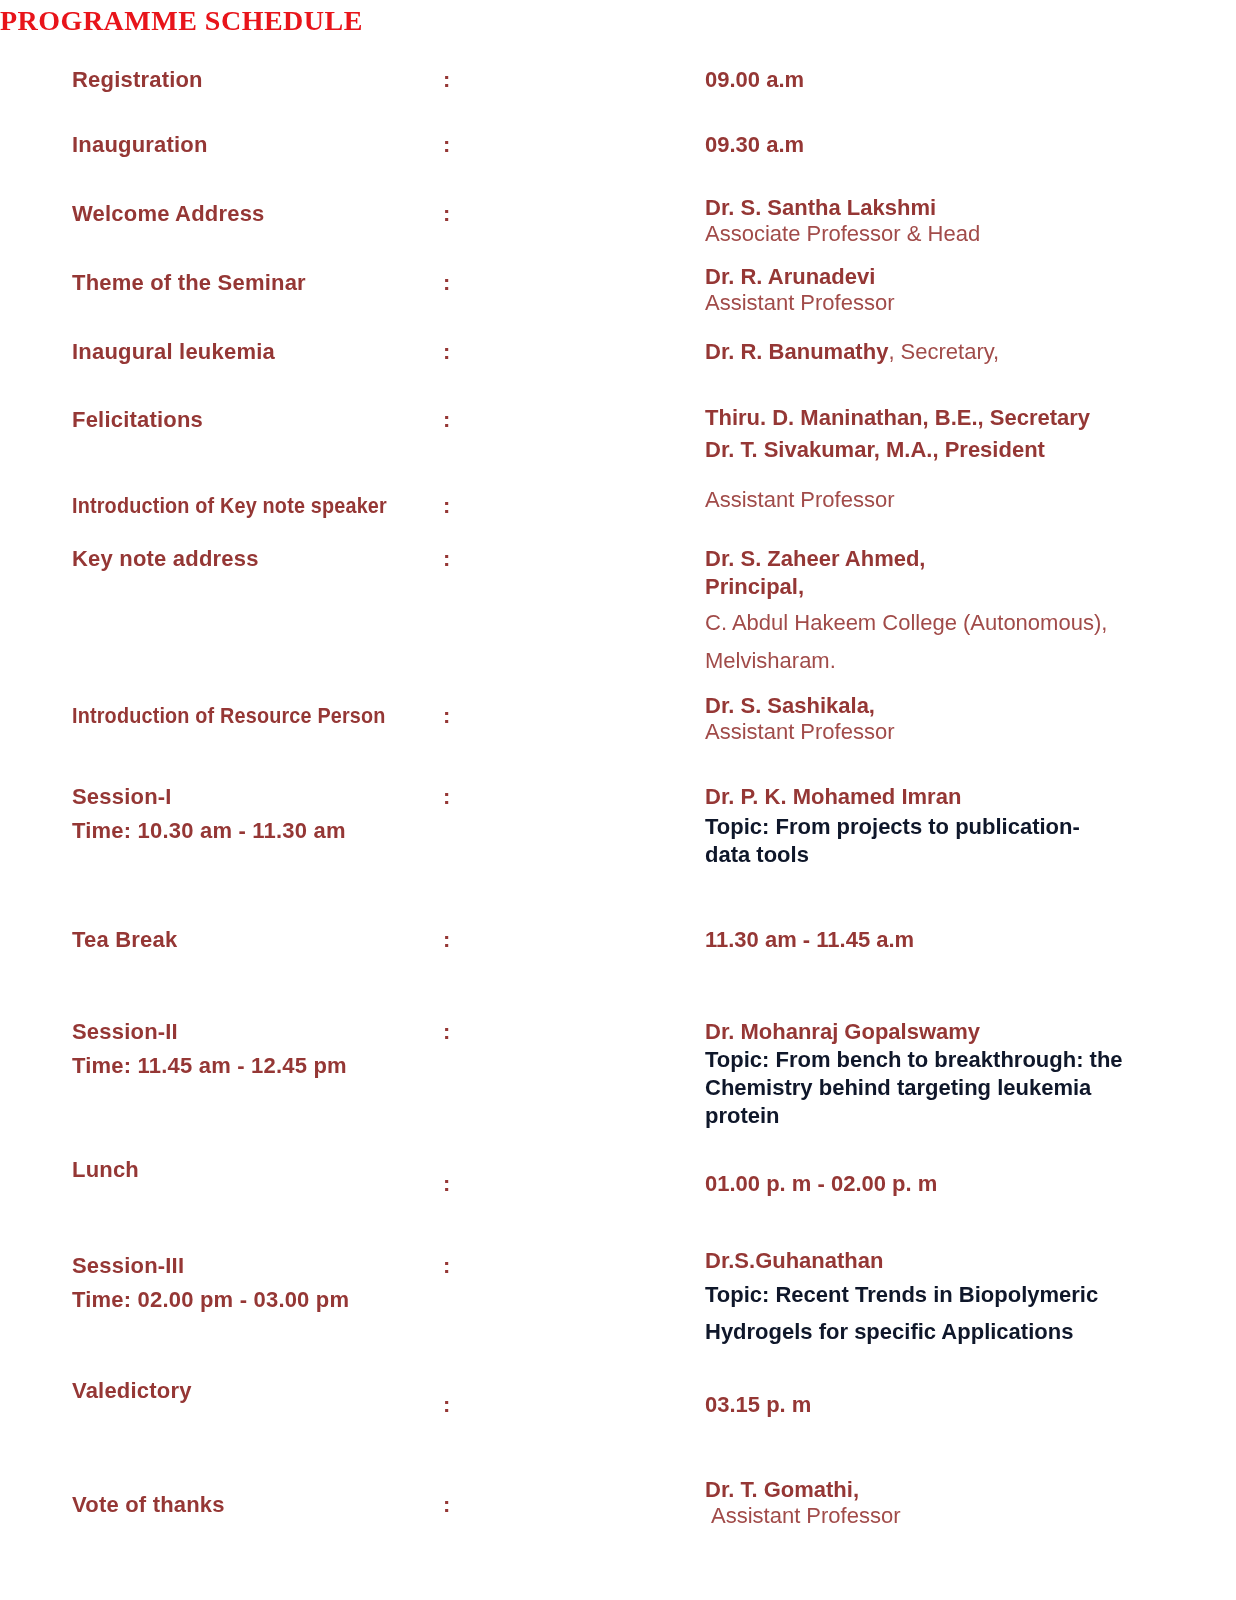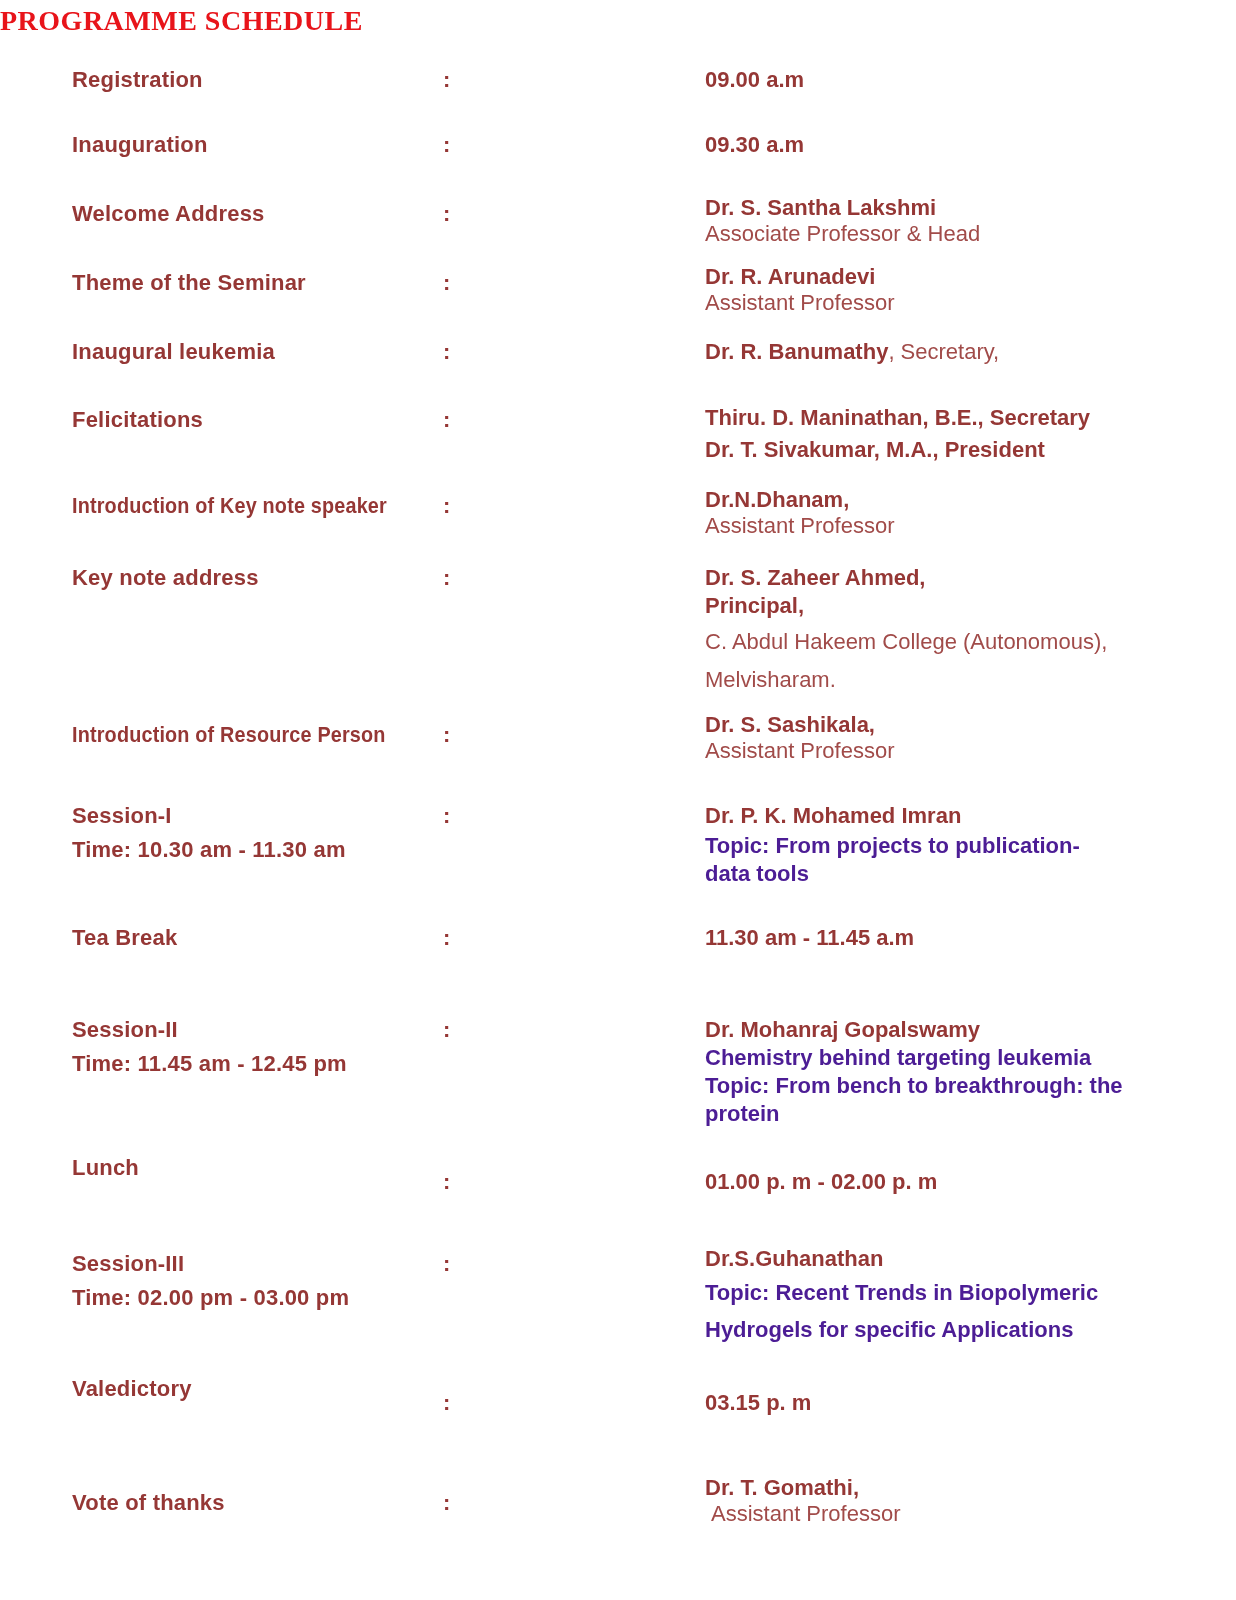--- a/index.html
+++ b/index.html
@@ -55,21 +55,21 @@
   }
   .colon {
     font-size: 22px;
     font-weight: 700;
     color: #953735;
     line-height: 28px;
   }
   .v { font-size: 22px; line-height: 28px; }
   .v-bold { font-weight: 700; color: #953735; }
   .v-reg  { font-weight: 400; color: #a14b49; }
-  .v-blue { font-weight: 700; color: #4c1d95; }
+  .v-blue { font-weight: 700; color: #0f172a; }
   .tight .v { line-height: 26px; }
   .wide  .v { line-height: 32px; }
 </style>
 </head>
 <body>
 
 <div class="page">
 
   <div class="title">PROGRAMME SCHEDULE</div>
 
@@ -149,21 +149,20 @@
   </div>
 
   <div class="row tight" style="margin-top:21px">
     <div class="c-label">
       <div class="lbl condensed" style="margin-top:5px">Introduction of Key note speaker</div>
     </div>
     <div class="c-colon">
       <span class="colon" style="margin-top:5px;display:inline-block">:</span>
     </div>
     <div class="c-value">
-      <div class="v v-bold">Dr.N.Dhanam,</div>
       <div class="v v-reg">Assistant Professor</div>
     </div>
   </div>
 
   <div class="row" style="margin-top:25px">
     <div class="c-label">
       <div class="lbl">Key note address</div>
     </div>
     <div class="c-colon">
       <span class="colon">:</span>
@@ -197,21 +196,21 @@
     <div class="c-colon">
       <span class="colon">:</span>
     </div>
     <div class="c-value">
       <div class="v v-bold">Dr. P. K. Mohamed Imran</div>
       <div class="v v-blue" style="margin-top:2px">Topic: From projects to publication-</div>
       <div class="v v-blue">data tools</div>
     </div>
   </div>
 
-  <div class="row" style="margin-top:36px">
+  <div class="row" style="margin-top:57px">
     <div class="c-label">
       <div class="lbl">Tea Break</div>
     </div>
     <div class="c-colon">
       <span class="colon">:</span>
     </div>
     <div class="c-value">
       <div class="v v-bold">11.30 am - 11.45 a.m</div>
     </div>
   </div>
@@ -219,22 +218,22 @@
   <div class="row" style="margin-top:64px">
     <div class="c-label">
       <div class="lbl">Session-II</div>
       <div class="lbl time-line">Time: 11.45 am - 12.45 pm</div>
     </div>
     <div class="c-colon">
       <span class="colon">:</span>
     </div>
     <div class="c-value">
       <div class="v v-bold">Dr. Mohanraj Gopalswamy</div>
+      <div class="v v-blue">Topic: From bench to breakthrough: the</div>
       <div class="v v-blue">Chemistry behind targeting leukemia</div>
-      <div class="v v-blue">Topic: From bench to breakthrough: the</div>
       <div class="v v-blue">protein</div>
     </div>
   </div>
 
   <div class="row" style="margin-top:26px">
     <div class="c-label">
       <div class="lbl">Lunch</div>
     </div>
     <div class="c-colon">
       <span class="colon" style="margin-top:14px;display:inline-block">:</span>

